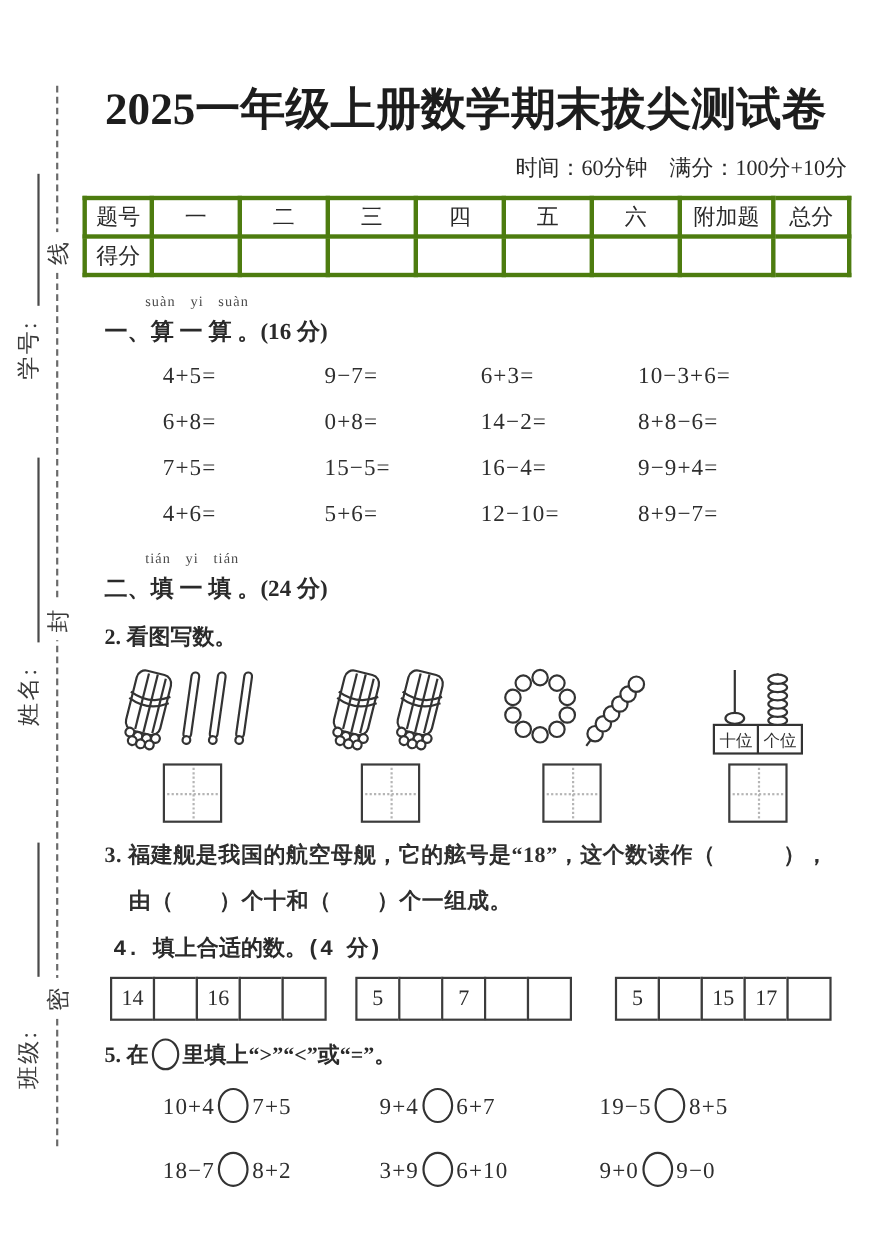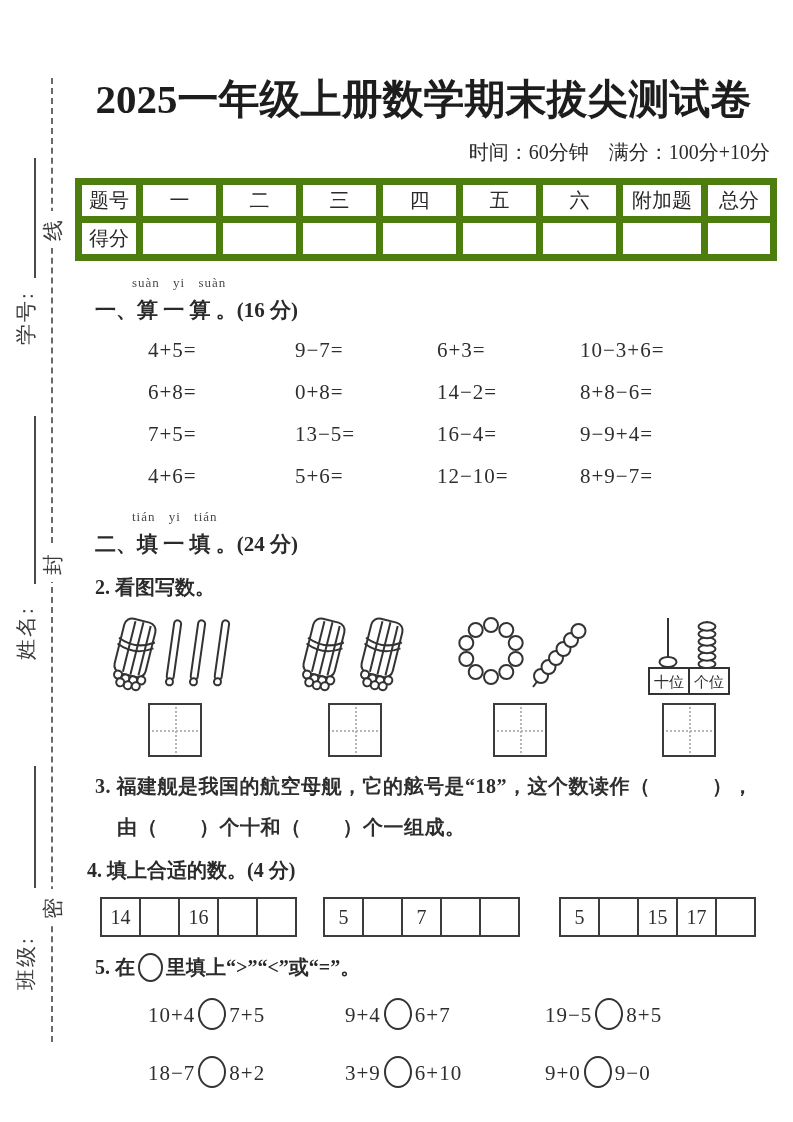--- a/index.html
+++ b/index.html
@@ -12,21 +12,21 @@
          white-space:nowrap;font-size:21px;letter-spacing:2px;color:#3a3a3a;}
   .seal-char{background:#fff;padding:0 7px;z-index:2;font-size:21px;}
   .write-line{position:absolute;left:34px;width:2px;background:#4a4a4a;}
   
   #content{position:absolute;left:75px;top:72px;width:697px;}
   .title{font-size:41px;font-weight:bold;text-align:center;letter-spacing:0px;
          line-height:1.35;color:#1d1d1d;}
   .meta{font-size:20px;text-align:right;margin-top:12px;padding-right:2px;color:#2a2a2a;}
   
   table.score{border-collapse:collapse;margin-top:12px;table-layout:fixed;width:695px;}
-  table.score td{border:7px solid #4d7c0f;height:31px;text-align:center;
+  table.score td{border:4px solid #4d7c0f;height:31px;text-align:center;
                  font-size:20px;padding:0;color:#2a2a2a;}
   
   .pinyin{font-size:13px;color:#4a4a4a;margin:14px 0 0 57px;word-spacing:9px;letter-spacing:1px;}
   .heading{font-size:21px;font-weight:600;margin:5px 0 0 20px;color:#2a2a2a;}
   .qlabel{font-size:20px;font-weight:600;margin:16px 0 0 42px;color:#2a2a2a;}
   .problems{display:grid;grid-template-columns:147px 142px 143px auto;
             margin:14px 0 0 73px;row-gap:17px;font-size:21px;letter-spacing:1px;}
   
   .pics{display:flex;margin-top:12px;height:84px;align-items:center;}
   .pic-cell{display:flex;justify-content:center;}
@@ -154,21 +154,21 @@
     <div class="problems">
       <span>4+5=</span>
       <span>9−7=</span>
       <span>6+3=</span>
       <span>10−3+6=</span>
       <span>6+8=</span>
       <span>0+8=</span>
       <span>14−2=</span>
       <span>8+8−6=</span>
       <span>7+5=</span>
-      <span>13−5=</span>
+      <span>15−5=</span>
       <span>16−4=</span>
       <span>9−9+4=</span>
       <span>4+6=</span>
       <span>5+6=</span>
       <span>12−10=</span>
       <span>8+9−7=</span>
     </div>
 
     <div class="pinyin" style="margin-top:20px;">tián yi tián</div>
     <div class="heading">二、填 一 填 。(24 分)</div>
@@ -240,21 +240,21 @@
           <div class="writebox"></div>
         </div>
       <div class="box-cell pc4">
           <div class="writebox"></div>
         </div>
     </div>
 
     <div class="q3line" style="font-weight:600;">3. 福建舰是我国的航空母舰，它的舷号是“18”，这个数读作（　　　），</div>
     <div class="q3line q3line2" style="font-weight:600;">由（　　）个十和（　　）个一组成。</div>
 
-    <div class="qlabel" style="margin-left:12px;">4. 填上合适的数。(4 分)</div>
+    <div class="qlabel" style="margin-left:28px;font-family:Liberation Mono, monospace;">4. 填上合适的数。(4 分)</div>
     <div class="strips">
       <div class="strip">
         <div class="cell">14</div>
         <div class="cell"></div>
         <div class="cell">16</div>
         <div class="cell"></div>
         <div class="cell"></div>
       </div>
       <div class="strip">
         <div class="cell">5</div>

